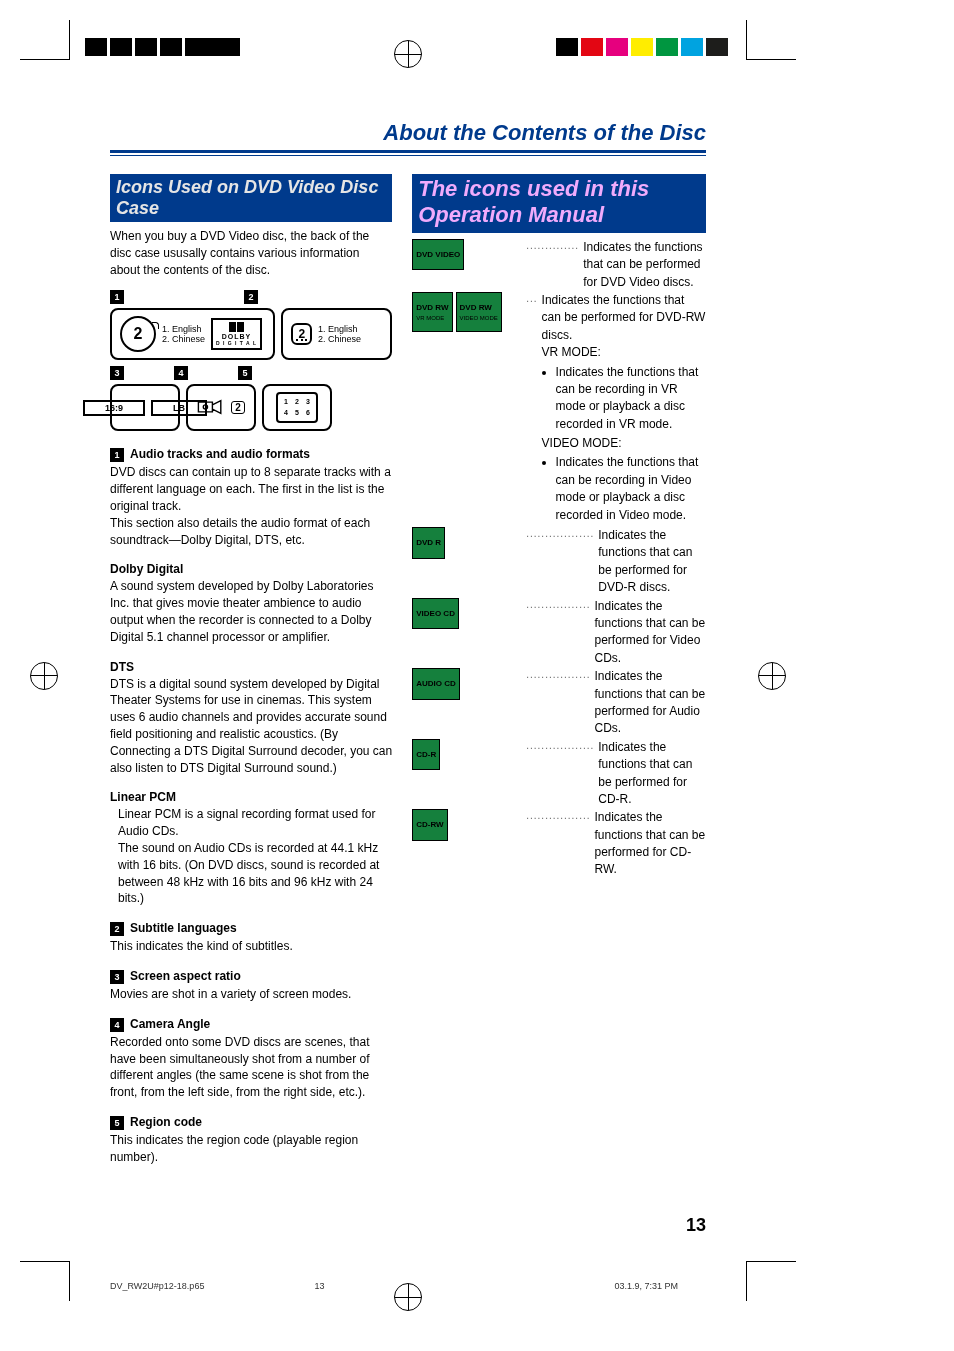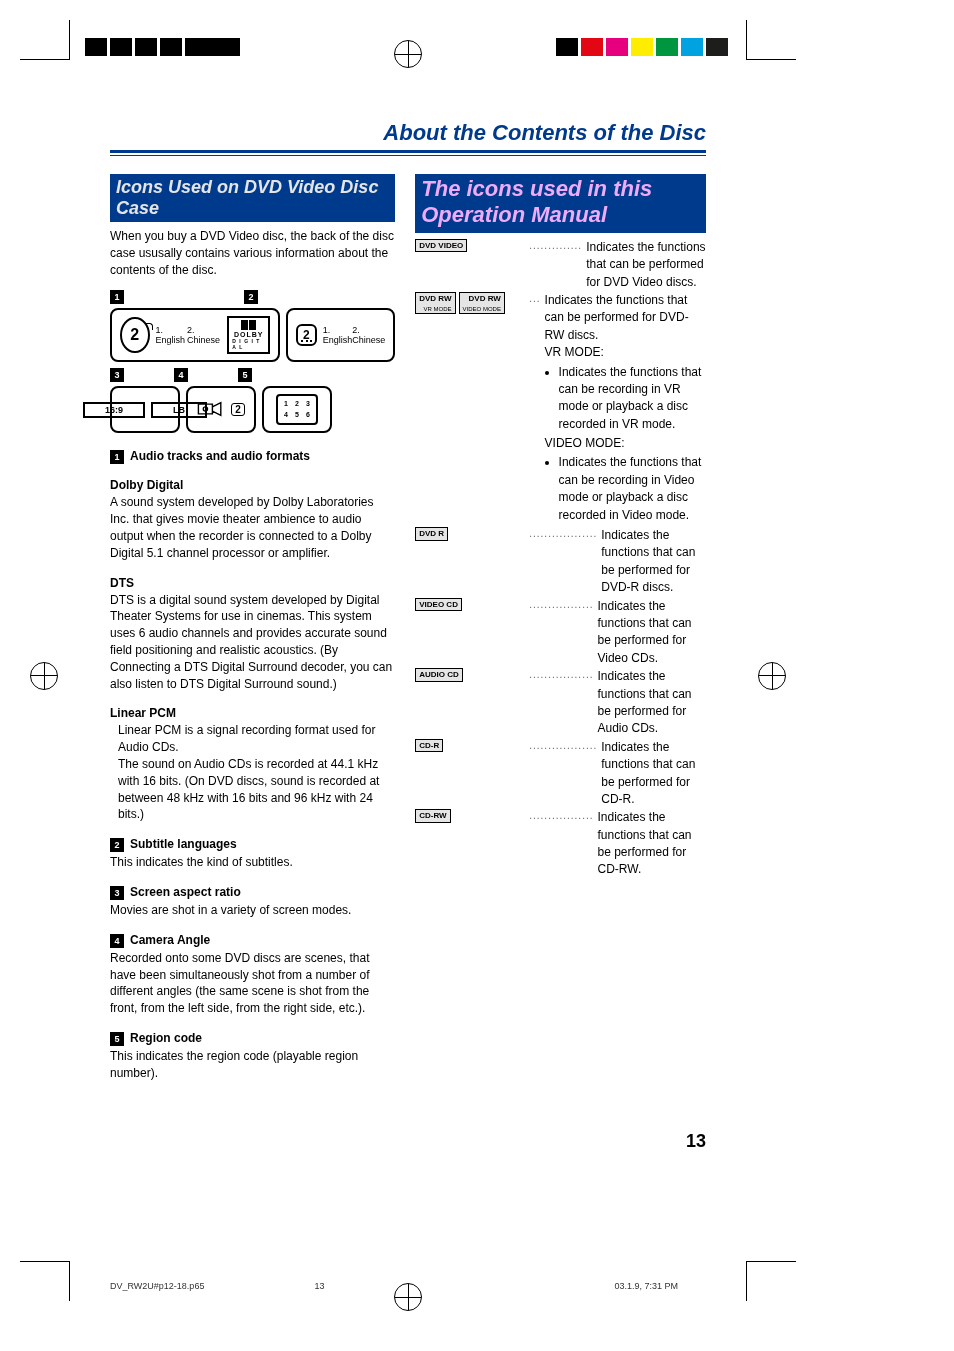--- a/index.html
+++ b/index.html
@@ -145,40 +145,40 @@
     display:flex;align-items:center;justify-content:center;font-weight:bold;font-size:16px;
     position:relative;
   }
   .big2::after{
     content:"";position:absolute;right:-5px;top:4px;width:6px;height:6px;border:1px solid #000;border-left:none;border-bottom:none;border-radius:0 50% 0 0;
   }
   .dolby-logo { border:2px solid #000; padding:2px 3px; font-size:7px; font-weight:bold; letter-spacing:1px; display:flex; flex-direction:column; align-items:center;}
   .dolby-logo .dd { display:flex; gap:1px; margin-bottom:1px;}
   .dolby-logo .dd span{width:7px;height:10px;background:#000;}
   .dolby-logo .dd span:last-child{transform:scaleX(-1);}
-  .small-sub{ display:flex; flex-direction:row; font-size:9px; line-height:1.2;}
+  .small-sub{ display:flex; flex-direction:column; font-size:9px; line-height:1.2;}
   .ratio-box { border:2px solid #000; padding:1px 20px; font-size:9px; font-weight:bold;}
   .camera-icon svg { width:28px; height:22px;}
   .region-grid { border:2px solid #000; border-radius:4px; padding:3px; display:grid; grid-template-columns:repeat(3,10px); grid-template-rows:repeat(2,10px); gap:1px; font-size:7px; font-weight:bold; text-align:center;}
   .region-grid span{line-height:10px;}
 
   .def-block h4 { margin:14px 0 2px 0; font-size:12px; }
   .def-block .with-num { display:flex; gap:6px; align-items:baseline; margin-top:14px;}
   .def-block p { margin:2px 0 0 0; line-height:1.4;}
   .indent { margin-left:20px; }
 
   .icon-list { font-size:12px; line-height:1.45;}
   .icon-list .row { display:flex; align-items:flex-start; margin-bottom:1px;}
   .icon-list .badge-col { width:110px; flex:0 0 110px; display:flex; gap:3px; align-items:flex-start;}
   .icon-list .badge {
     border:1px solid #000;
-    background:#e5e5e5;
+    background:#15803d;
     font-size:8px; font-weight:bold;
-    padding:0 3px;
-    text-align:right;
+    padding:9px 3px;
+    text-align:left;
     white-space:nowrap;
   }
   .badge small{ display:block; font-size:6px; font-weight:normal; letter-spacing:0;}
   .dots { flex:0 0 auto; color:#666; padding:0 4px; font-size:10px; letter-spacing:1px;}
   .icon-list .txt { flex:1;}
   .icon-list ul{ margin:2px 0 2px 0; padding-left:14px;}
   .icon-list li{ margin-bottom:2px;}
 
   .page-num {
     position:absolute; right:0; bottom:-70px;
@@ -306,20 +306,22 @@
             </div>
           </div>
         </div>
 
         
         <div class="def-block">
           <div class="with-num">
             <span class="num-square">1</span>
             <b>Audio tracks and audio formats</b>
           </div>
+          <p class="indent" style="white-space:pre-line;">DVD discs can contain up to 8 separate tracks with a different language on each. The first in the list is the original track.
+This section also details the audio format of each soundtrack—Dolby Digital, DTS, etc.</p>
 
           <h4 class="indent">Dolby Digital</h4>
           <p class="indent">A sound system developed by Dolby Laboratories Inc. that gives movie theater ambience to audio output when the recorder is connected to a Dolby Digital 5.1 channel processor or amplifier.</p>
 
           <h4 class="indent">DTS</h4>
           <p class="indent">DTS is a digital sound system developed by Digital Theater Systems for use in cinemas. This system uses 6 audio channels and provides accurate sound field positioning and realistic acoustics. (By Connecting a DTS Digital Surround decoder, you can also listen to DTS Digital Surround sound.)</p>
 
           <h4 class="indent">Linear PCM</h4>
           <p class="indent" style="white-space:pre-line;margin-left:8px;">Linear PCM is a signal recording format used for Audio CDs.
 The sound on Audio CDs is recorded at 44.1 kHz with 16 bits. (On DVD discs, sound is recorded at between 48 kHz with 16 bits and 96 kHz with 24 bits.)</p>

